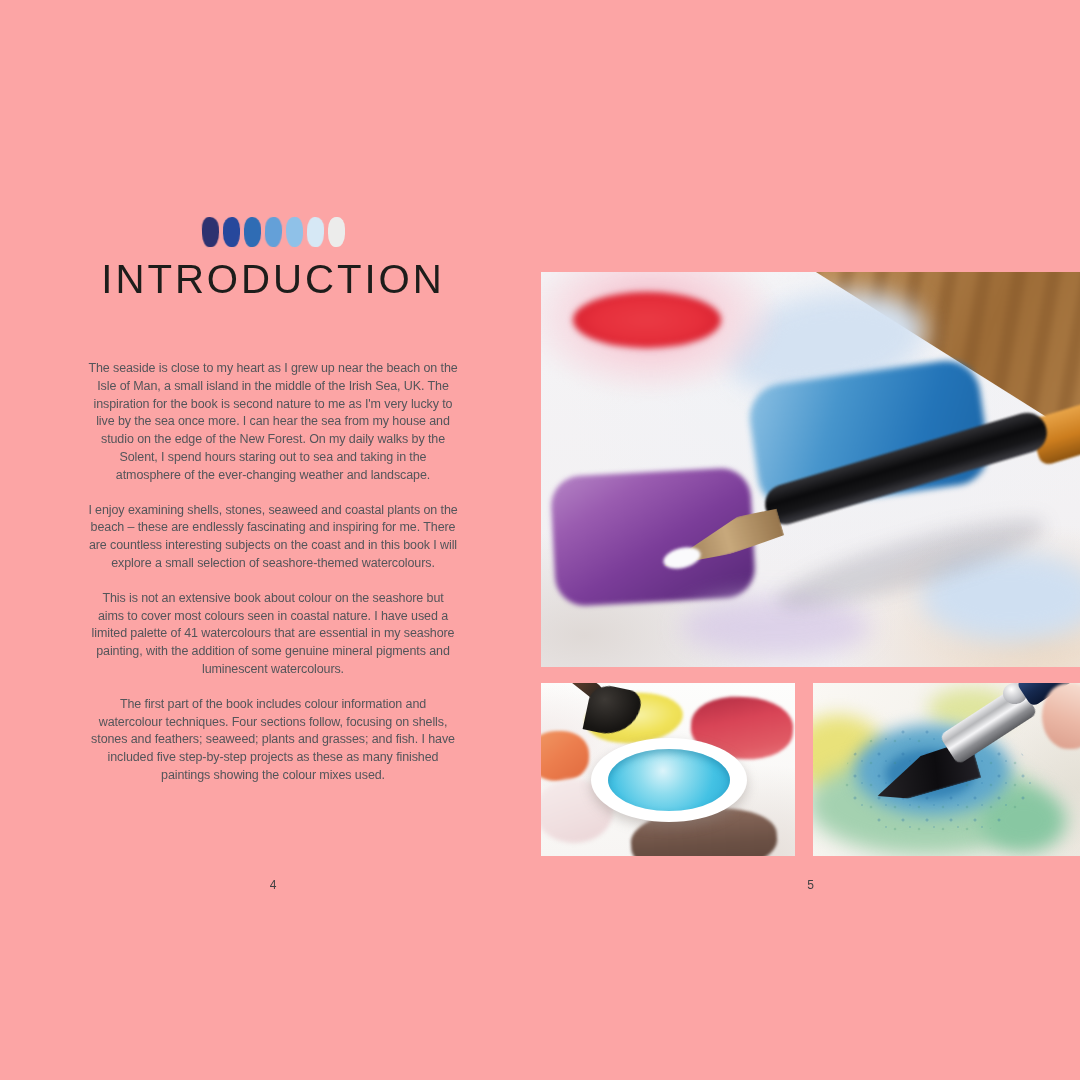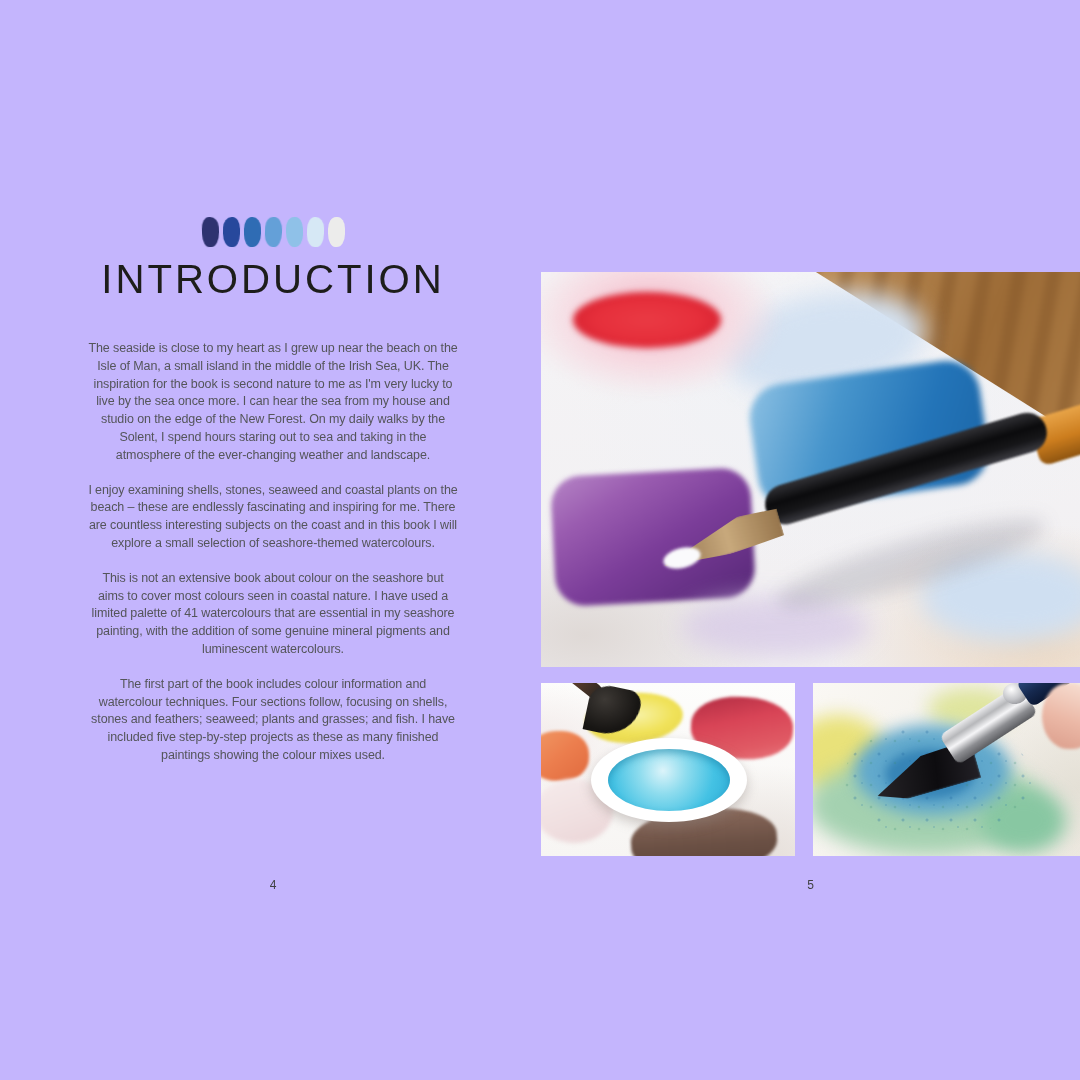--- a/index.html
+++ b/index.html
@@ -1,35 +1,35 @@
 <!DOCTYPE html>
 <html><head>
 <meta charset="utf-8">
 <style>
   * { margin:0; padding:0; box-sizing:border-box; }
   html,body { background:#ffffff; }
   body { font-family:"Liberation Sans", sans-serif; }
-  .spread { position:relative; width:1080px; height:1080px; background:#c4b5fd; overflow:hidden; }
+  .spread { position:relative; width:1080px; height:1080px; background:#fca5a5; overflow:hidden; }
 
   
   .page-left { position:absolute; left:88px; top:0; width:370px; height:1080px; }
   .swatches { position:absolute; top:217px; left:0; width:100%; height:32px;
               display:flex; justify-content:center; gap:4px; }
   .swatch { width:17px; height:30px; filter:blur(.4px); }
   .swatch:nth-child(1){ border-radius:42% 50% 46% 40%/38% 34% 48% 44%; transform:rotate(-2deg);}
   .swatch:nth-child(2){ border-radius:50% 44% 40% 48%/36% 40% 44% 46%; transform:rotate(1deg);}
   .swatch:nth-child(3){ border-radius:46% 48% 50% 38%/40% 36% 46% 42%; transform:rotate(-1deg);}
   .swatch:nth-child(4){ border-radius:44% 46% 42% 50%/34% 42% 48% 40%; transform:rotate(2deg);}
   .swatch:nth-child(5){ border-radius:48% 42% 46% 44%/38% 40% 42% 48%; transform:rotate(-1deg);}
   .swatch:nth-child(6){ border-radius:44% 50% 40% 46%/42% 36% 46% 40%; transform:rotate(1deg);}
   .swatch:nth-child(7){ border-radius:46% 44% 48% 42%/40% 38% 44% 46%; }
   .page-title { position:absolute; top:256px; left:0; width:100%; text-align:center;
                 font-size:41px; font-weight:300; letter-spacing:3px; color:#1d1d1b;
                 white-space:nowrap; transform:scaleX(.98); }
-  .body-text { position:absolute; top:340px; left:0; width:100%; text-align:center; }
+  .body-text { position:absolute; top:360px; left:0; width:100%; text-align:center; }
   .body-text p { font-size:12.5px; line-height:17.8px; letter-spacing:-0.1px;
                  color:#54555a; margin-bottom:17px; }
   .pagenum { position:absolute; top:878px; left:0; width:100%; text-align:center;
              font-size:12px; color:#404042; }
 
   
   .page-right { position:absolute; left:541px; top:0; width:539px; height:1080px; }
   .photo { position:absolute; overflow:hidden; }
   .photo * { position:absolute; }
 

